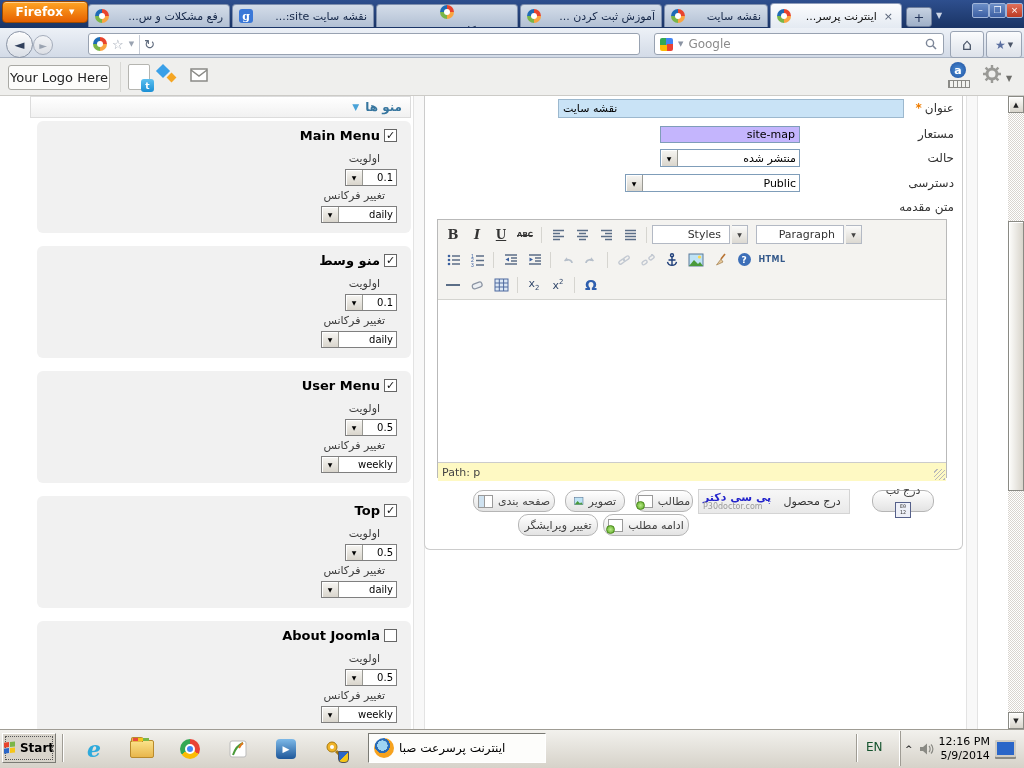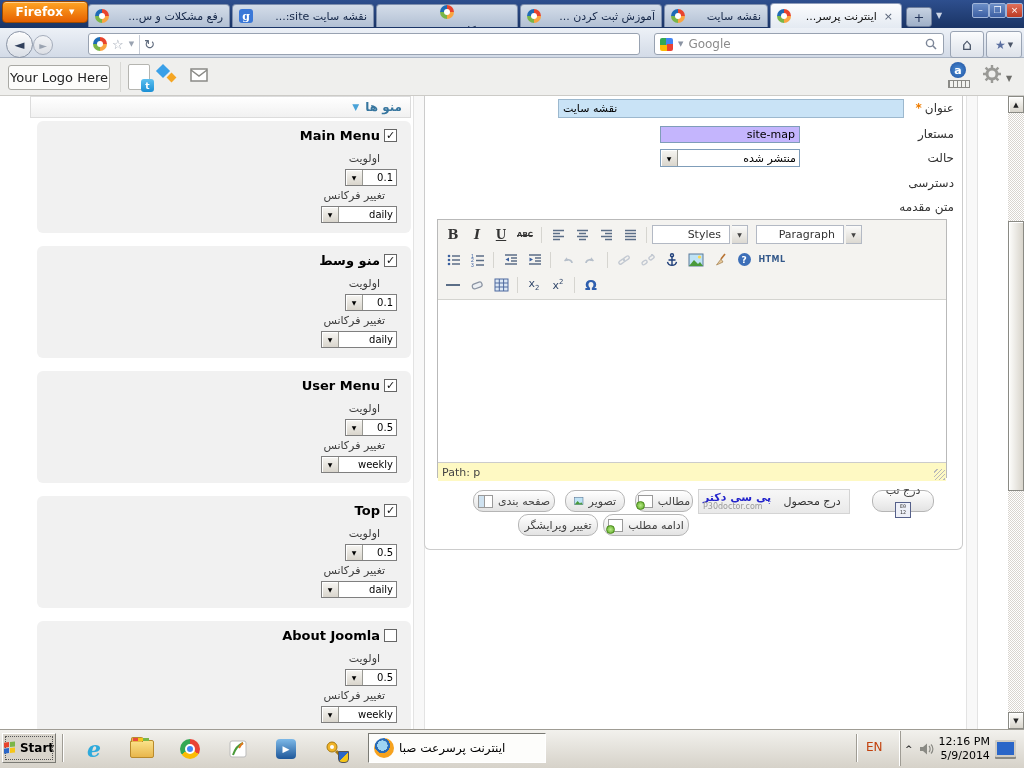--- a/index.html
+++ b/index.html
@@ -164,21 +164,21 @@
   .ql-icon{top:737px;width:24px;height:24px;display:flex;align-items:center;justify-content:center;}
   .tb-vsep{top:734px;width:1px;height:28px;background:#9f9c94;box-shadow:1px 0 0 #fff;}
   #task-btn{left:368px;top:733px;width:178px;height:30px;background:#fdfdfb;
     border:1px solid #7a7a74;border-right-color:#fff;border-bottom-color:#fff;
     display:flex;align-items:center;gap:5px;padding:0 5px;box-sizing:border-box;font-size:12px;color:#000;overflow:hidden;}
   #task-btn .t-title{direction:rtl;white-space:nowrap;overflow:hidden;}
   .ff-orb{width:20px;height:20px;border-radius:50%;flex:0 0 auto;
     background:radial-gradient(circle at 42% 38%,#9ed4f2 0 30%,#2a6bb5 31% 44%,#f6a21d 45% 72%,#d9590b 100%);}
   #tray{left:900px;top:731px;width:122px;height:35px;border-left:1px solid #9f9c94;box-shadow:-1px 0 0 #fff;
     display:flex;align-items:center;gap:5px;padding:0 4px;box-sizing:border-box;}
-  #lang-ind{left:866px;top:740px;font-size:12px;color:#c2410c;}
+  #lang-ind{left:866px;top:740px;font-size:12px;color:#14532d;}
   #clock{display:flex;flex-direction:column;align-items:flex-end;font-size:11px;color:#000;line-height:1.25;}
   #chevron{font-size:9px;color:#333;font-weight:bold;}
   .ie-e{color:#2eaadc;font-family:"DejaVu Serif",serif;font-weight:bold;font-style:italic;font-size:22px;}
   .folder-ic{width:22px;height:16px;background:linear-gradient(#fbe28a,#e8b64c);border:1px solid #b98a2c;border-radius:2px;position:relative;}
   .folder-ic:before{content:"";position:absolute;left:0;top:-4px;width:10px;height:4px;background:#e8b64c;border:1px solid #b98a2c;border-bottom:none;border-radius:2px 2px 0 0;}
   .folder-ic:after{content:"";position:absolute;left:2px;top:-3px;width:16px;height:3px;background:linear-gradient(90deg,#e84c3d 0 5px,#f5c518 5px 10px,#7ab648 10px);}
   .chrome-ic{width:20px;height:20px;border-radius:50%;background:conic-gradient(#ea4335 0 33%,#fbbc05 33% 66%,#34a853 66%);position:relative;}
   .chrome-ic:after{content:"";position:absolute;left:5px;top:5px;width:10px;height:10px;border-radius:50%;background:#4285f4;border:2px solid #fff;box-sizing:border-box;}
   .wmp-ic{width:20px;height:20px;border-radius:4px;background:linear-gradient(#7db9e8,#1e5799);position:relative;}
   .wmp-ic:after{content:"▶";position:absolute;left:0;top:0;width:100%;height:100%;display:flex;align-items:center;justify-content:center;color:#fff;font-size:9px;}
@@ -387,20 +387,24 @@
     <span>حالت</span>
   </div>
   <div class="xpselect" style="left:660px;top:53px;width:140px;height:18px;border-color:#7f9db9;">
     <span class="xpsel-btn">▼</span>
     <span class="xpsel-val" style="font-size:11px;">منتشر شده</span>
   </div>
 
   <div class="f-label" style="right:70px;top:80px;">
     <span>دسترسی</span>
   </div>
+  <div class="xpselect" style="left:625px;top:78px;width:175px;height:18px;border-color:#7f9db9;">
+    <span class="xpsel-btn">▼</span>
+    <span class="xpsel-val" style="font-size:11px;">Public</span>
+  </div>
 
   <div class="f-label" style="right:70px;top:104px;">
     <span>متن مقدمه</span>
   </div>
 
   <div class="abs" id="editor">
     <div id="ed-toolbar">
       <div class="ed-row">
         <span class="mce-btn">
             <span class="gB">B</span>

